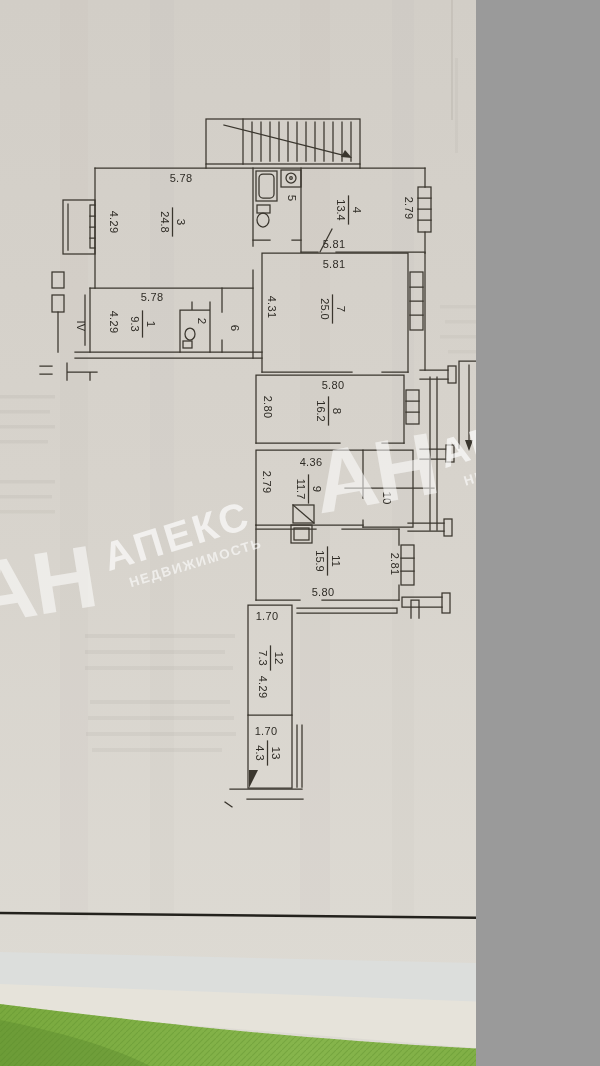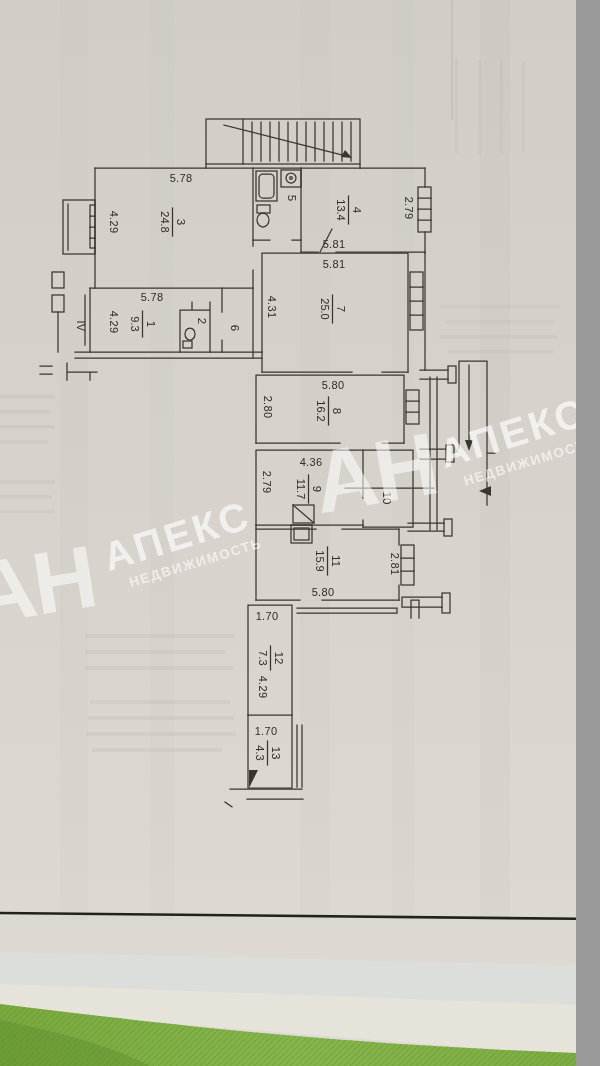--- a/index.html
+++ b/index.html
@@ -1,16 +1,16 @@
 <!DOCTYPE html>
 <html><head>
 <meta charset="utf-8">
 <style>
   html,body{margin:0;padding:0;background:#9a9a9a;}
-  .stage{width:576px;height:1066px;position:relative;overflow:hidden;background:#d6d2cb;}
+  .stage{width:476px;height:1066px;position:relative;overflow:hidden;background:#d6d2cb;}
   svg{display:block;}
   svg text{font-family:"Liberation Sans","DejaVu Sans",sans-serif;fill:#2e2b25;}
   .dim{font-size:11px;letter-spacing:.3px;}
   .rl-num{font-size:11.5px;}
   .rl-area{font-size:11px;}
   .wm{font-family:"Liberation Sans","DejaVu Sans",sans-serif;font-weight:bold;}
   .wm-big{font-size:88px;fill:rgba(255,255,255,0.55);letter-spacing:-2px;}
   .wm-name{font-size:40px;fill:rgba(255,255,255,0.66);letter-spacing:3px;}
   .wm-sub{font-size:13.5px;fill:rgba(255,255,255,0.60);letter-spacing:1.6px;}
   .plan-stroke{stroke:#3a362e;stroke-width:1.25;fill:none;stroke-linecap:square;}

